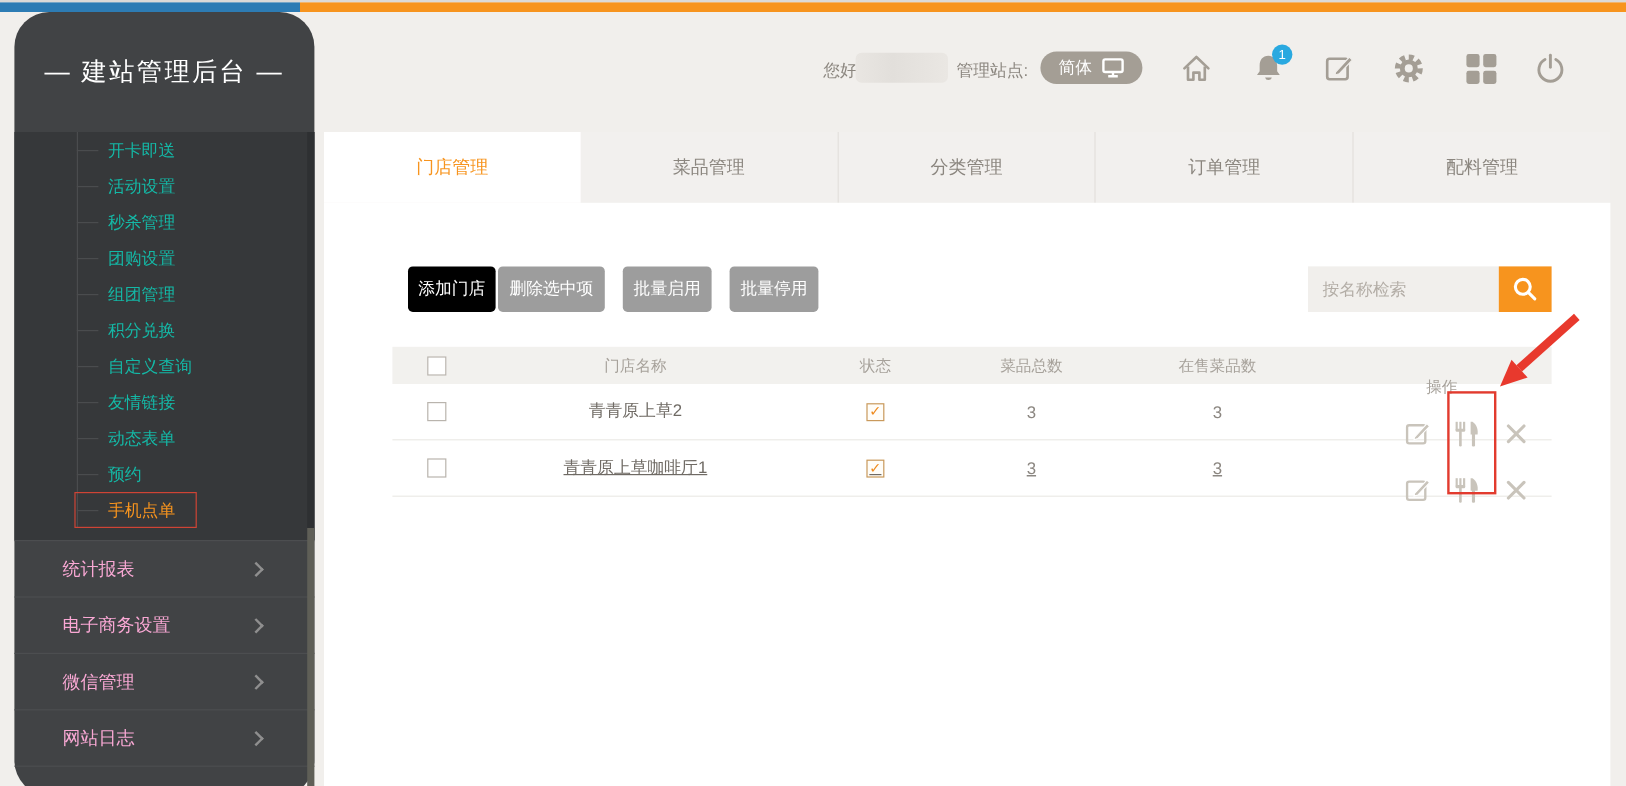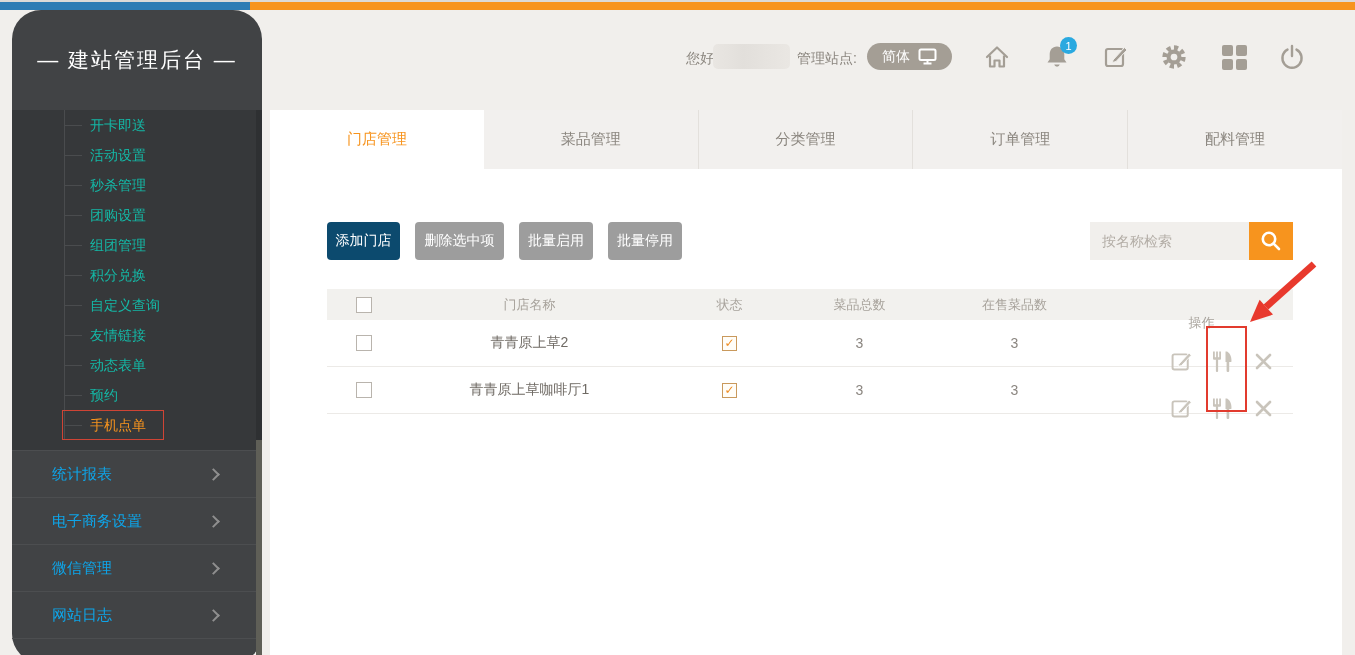--- a/index.html
+++ b/index.html
@@ -19,21 +19,21 @@
   .tree-line { position:absolute; left:52px; top:0; width:1px; height:330px; background:#4a4c4e; }
   .submenu ul { list-style:none; }
   .submenu li { position:relative; height:30px; line-height:30px; padding-left:78px;
                 color:#14b8a6; font-size:14px; cursor:pointer; }
   .submenu li::before { content:""; position:absolute; left:52px; top:50%; width:18px; height:1px; background:#4a4c4e; }
   .submenu li.active { color:#f7941e; }
   .submenu li.active::after { content:""; position:absolute; left:50px; top:0; width:100px; height:28px;
                               border:1px solid #cf4435; }
   .sections { position:absolute; top:440px; left:0; width:250px; }
   .section-row { height:47px; border-top:1px solid #4c4e50; display:flex; align-items:center;
-                 justify-content:space-between; padding:0 44px 0 40px; color:#0ea5e9; font-size:15px; cursor:pointer;font-family:Liberation Serif, serif; }
+                 justify-content:space-between; padding:0 44px 0 40px; color:#f9a8d4; font-size:15px; cursor:pointer;font-family:Liberation Serif, serif; }
   .chev { width:9px; height:9px; border-top:2px solid #8f8f8f; border-right:2px solid #8f8f8f;
           transform:rotate(45deg); }
   .sb-track { position:absolute; right:0; top:100px; width:6px; height:340px; background:#2e3032; }
   .sb-thumb { position:absolute; right:0; top:430px; width:6px; height:215px; background:#5f5f57; }
 
   
   .greeting, .site-label { position:absolute; top:50px; color:#8b867f; font-size:14px; }
   .greeting { left:686px; }
   .site-label { left:797px; }
   .blur-name { position:absolute; left:713px; top:44px; width:77px; height:25px;
@@ -55,38 +55,38 @@
          color:#8b867f; font-size:15px; cursor:pointer; }
   .tab + .tab { border-left:1px solid #e3e0dc; }
   .tab.active { background:#ffffff; color:#f7941e; border-left:none; }
   .tab.active + .tab { border-left:none; }
 
   .content { position:absolute; left:270px; top:169px; width:1072px; height:486px; background:#ffffff; }
 
   
   .btn { position:absolute; top:222px; height:38px; border:none; border-radius:4px; color:#fff;
          font-size:14px; cursor:pointer; font-family:inherit; }
-  .btn-orange { background:#0c4a6e; }
+  .btn-orange { background:#000000;margin-left:13px; }
   .btn-gray { background:#9d9d9d; }
   #btn-add { left:327px; width:73px; }
   #btn-del { left:415px; width:89px; }
   #btn-en  { left:519px; width:74px; }
   #btn-dis { left:608px; width:74px; }
   .search-input { position:absolute; left:1090px; top:222px; width:159px; height:38px; border:none;
                   background:#f1efec; padding:0 12px; font-size:14px; color:#6f6a64; font-family:inherit; }
   .search-input::placeholder { color:#b3ada6; }
   .search-btn { position:absolute; left:1249px; top:222px; width:44px; height:38px; border:none;
                 background:#f7941e; cursor:pointer; display:flex; align-items:center; justify-content:center; }
 
   
   .thead { position:absolute; left:327px; top:289px; width:966px; height:31px; background:#f2f1ee;
            display:flex; align-items:center; color:#a7a29b; font-size:13px;font-family:Liberation Mono, monospace; }
   .trow { position:absolute; left:327px; width:966px; height:47px; display:flex; align-items:center;
           border-bottom:1px solid #eceae7; font-size:14px; color:#6f6a64; }
-  #row-0 { top:320px; } #row-1 { top:367px; }
+  #row-0 { top:320px; } #row-1 { top:367px;text-decoration:underline; }
   .c1{width:73px;} .c2{width:259px;} .c3{width:141px;} .c4{width:119px;} .c5{width:191px;} .c6{width:183px;margin-top:37px;}
   .cell { display:flex; align-items:center; justify-content:center; }
   .num { color:#8b8680; }
   .cb { width:16px; height:16px; border:1px solid #b9b4ad; background:#fff; cursor:pointer; }
   .status-cb { width:15px; height:15px; border:1px solid #c9995c; background:#fffdf8; display:flex;
                align-items:center; justify-content:center; color:#ef8b1e; font-size:12px; font-weight:bold; cursor:pointer; }
   .actions { justify-content:flex-start; padding-left:58px; gap:15px; }
   .act-icon { width:26px; height:26px; display:flex; align-items:center; justify-content:center; cursor:pointer; }
 
   

